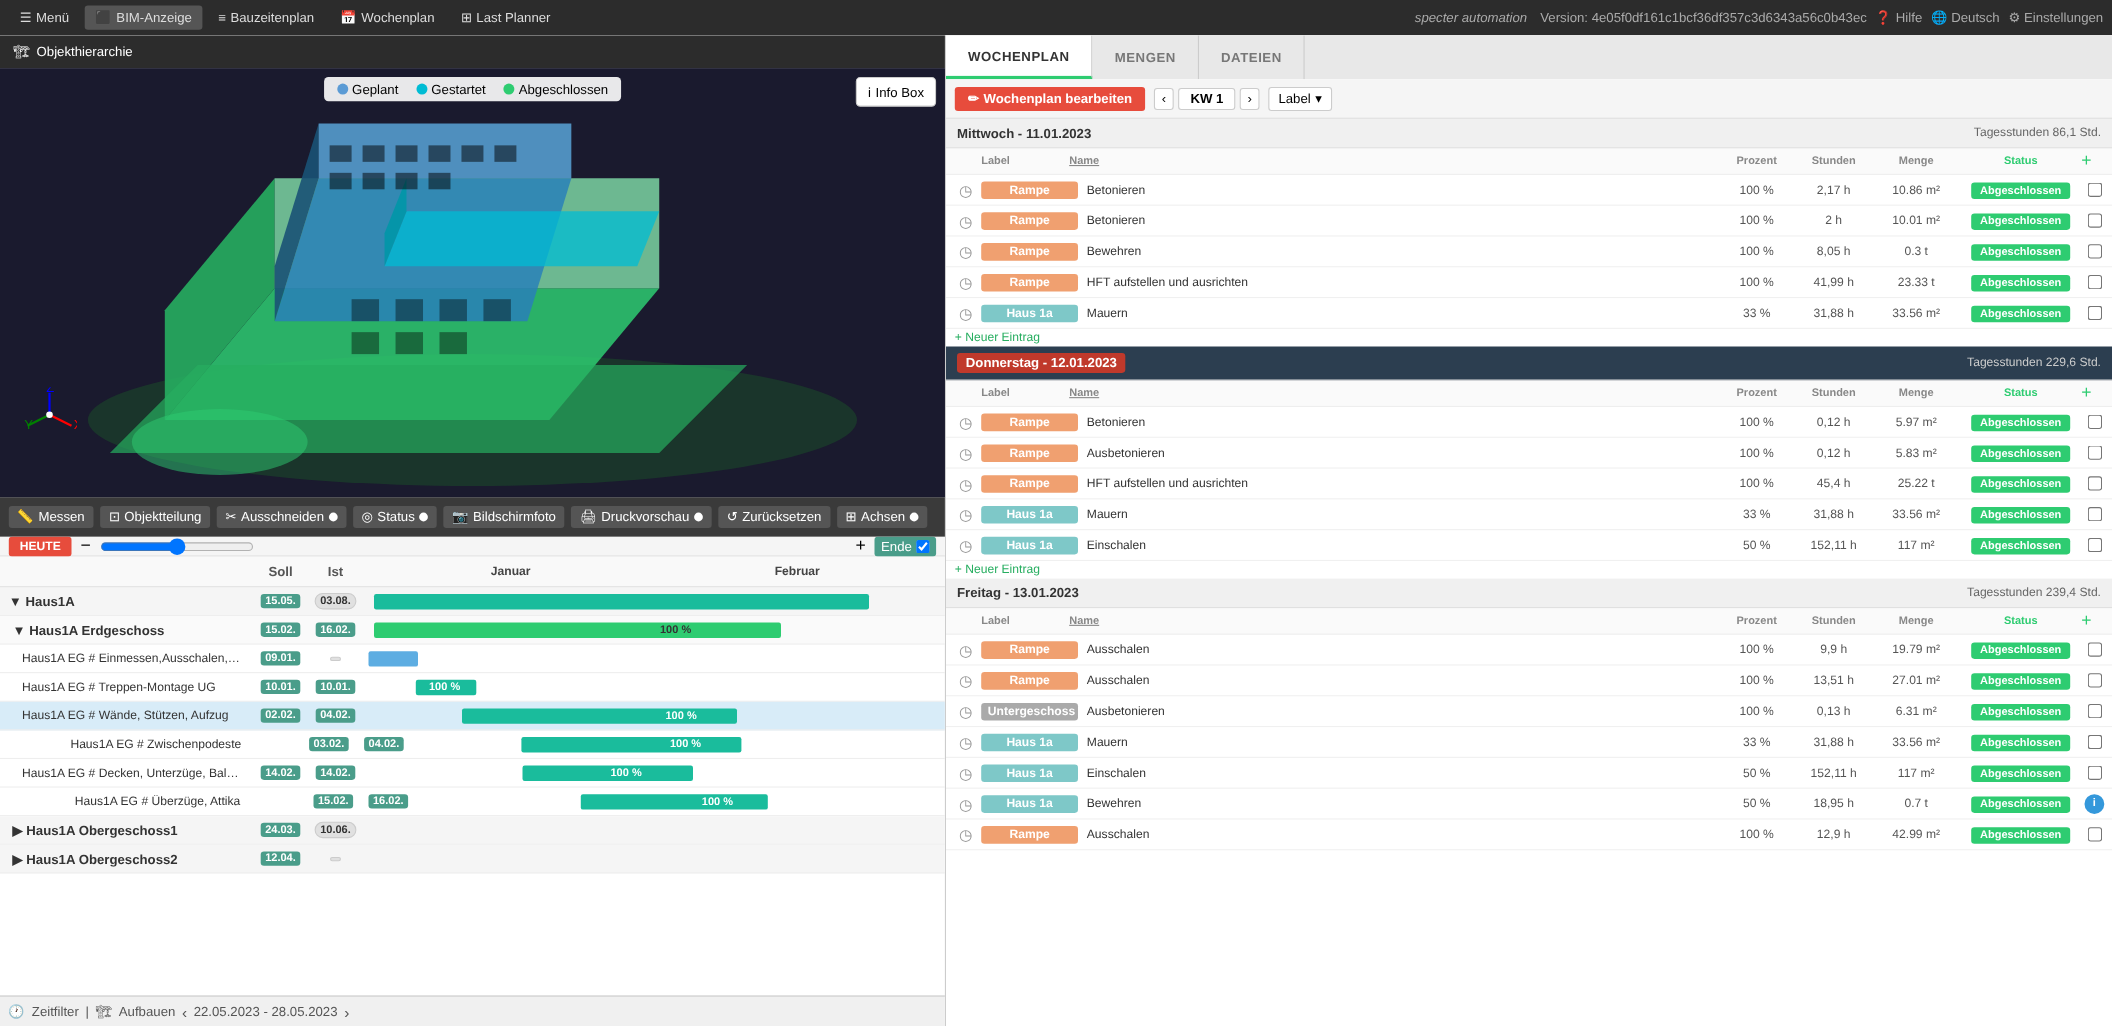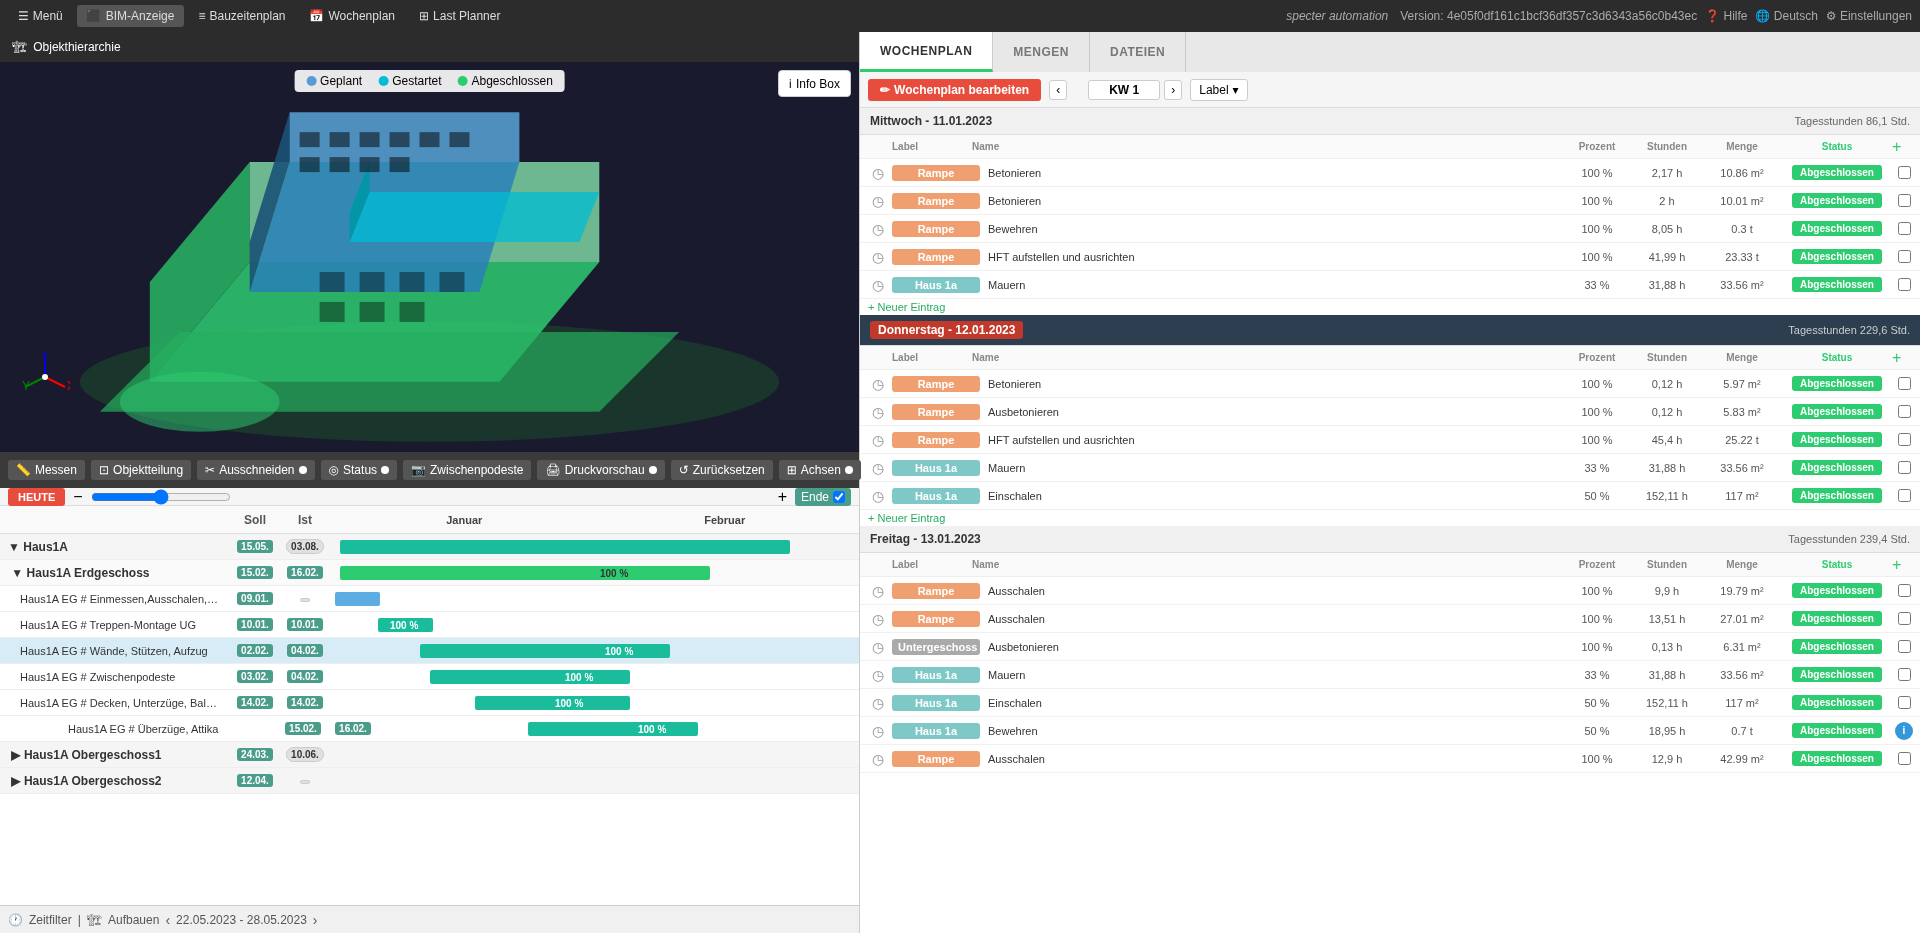--- a/index.html
+++ b/index.html
@@ -325,24 +325,23 @@
       border: 1px solid #ccc;
       border-radius: 3px;
       cursor: pointer;
       padding: 2px 6px;
       font-size: 12px;
     }
     .kw-badge {
       background: #fff;
       border: 1px solid #ccc;
       border-radius: 3px;
-      padding: 2px 20px;
+      padding: 2px 10px;
       font-size: 12px;
       font-weight: bold;
-      margin-left: 17px;
     }
     .label-select {
       background: #fff;
       border: 1px solid #ccc;
       border-radius: 3px;
       padding: 3px 8px;
       font-size: 12px;
       display: flex;
       align-items: center;
       gap: 4px;
@@ -379,21 +378,21 @@
       display: flex;
       align-items: center;
       height: 24px;
       background: #fafafa;
       border-bottom: 1px solid #eee;
       padding: 0 4px;
     }
     .col-h { font-size: 10px; color: #888; font-weight: bold; }
     .col-icon { width: 28px; flex-shrink: 0; }
     .col-label { width: 80px; flex-shrink: 0; }
-    .col-name { flex: 1; }
+    .col-name { flex: 1; text-decoration: underline; }
     .col-pct { width: 70px; flex-shrink: 0; text-align: center; }
     .col-hours { width: 70px; flex-shrink: 0; text-align: center; }
     .col-menge { width: 80px; flex-shrink: 0; text-align: center; }
     .col-status { width: 110px; flex-shrink: 0; text-align: center; }
     .col-check { width: 24px; flex-shrink: 0; }
 
     
     .entry-row {
       display: flex;
       align-items: center;
@@ -595,21 +594,21 @@
         <span>Ausschneiden</span>
         <span class="dot-indicator"></span>
       </button>
       <button class="toolbar-btn has-dot">
         <span>◎</span>
         <span>Status</span>
         <span class="dot-indicator"></span>
       </button>
       <button class="toolbar-btn">
         <span>📷</span>
-        <span>Zwischenpodeste</span>
+        <span>Bildschirmfoto</span>
       </button>
       <button class="toolbar-btn has-dot">
         <span>🖨</span>
         <span>Druckvorschau</span>
         <span class="dot-indicator"></span>
       </button>
       <button class="toolbar-btn">
         <span>↺</span>
         <span>Zurücksetzen</span>
       </button>
@@ -695,21 +694,21 @@
         <div class="gantt-name" style="padding-left:20px;">Haus1A EG # Wände, Stützen, Aufzug</div>
         <div class="gantt-soll"><span>02.02.</span></div>
         <div class="gantt-ist"><span class="filled">04.02.</span></div>
         <div class="gantt-bar-cell">
           <div class="gantt-bar bar-teal" style="left:90px;width:250px;"></div>
           <span class="bar-label" style="left:275px;">100 %</span>
         </div>
       </div>
 
       <div class="gantt-row">
-        <div class="gantt-name" style="padding-left:20px;">Haus1A EG # Zwischenpodeste</div>
+        <div class="gantt-name" style="padding-left:20px;margin-left:44px;">Haus1A EG # Zwischenpodeste</div>
         <div class="gantt-soll"><span>03.02.</span></div>
         <div class="gantt-ist"><span class="filled">04.02.</span></div>
         <div class="gantt-bar-cell">
           <div class="gantt-bar bar-teal" style="left:100px;width:200px;"></div>
           <span class="bar-label" style="left:235px;">100 %</span>
         </div>
       </div>
 
       <div class="gantt-row">
         <div class="gantt-name" style="padding-left:20px;">Haus1A EG # Decken, Unterzüge, Balkone</div>

